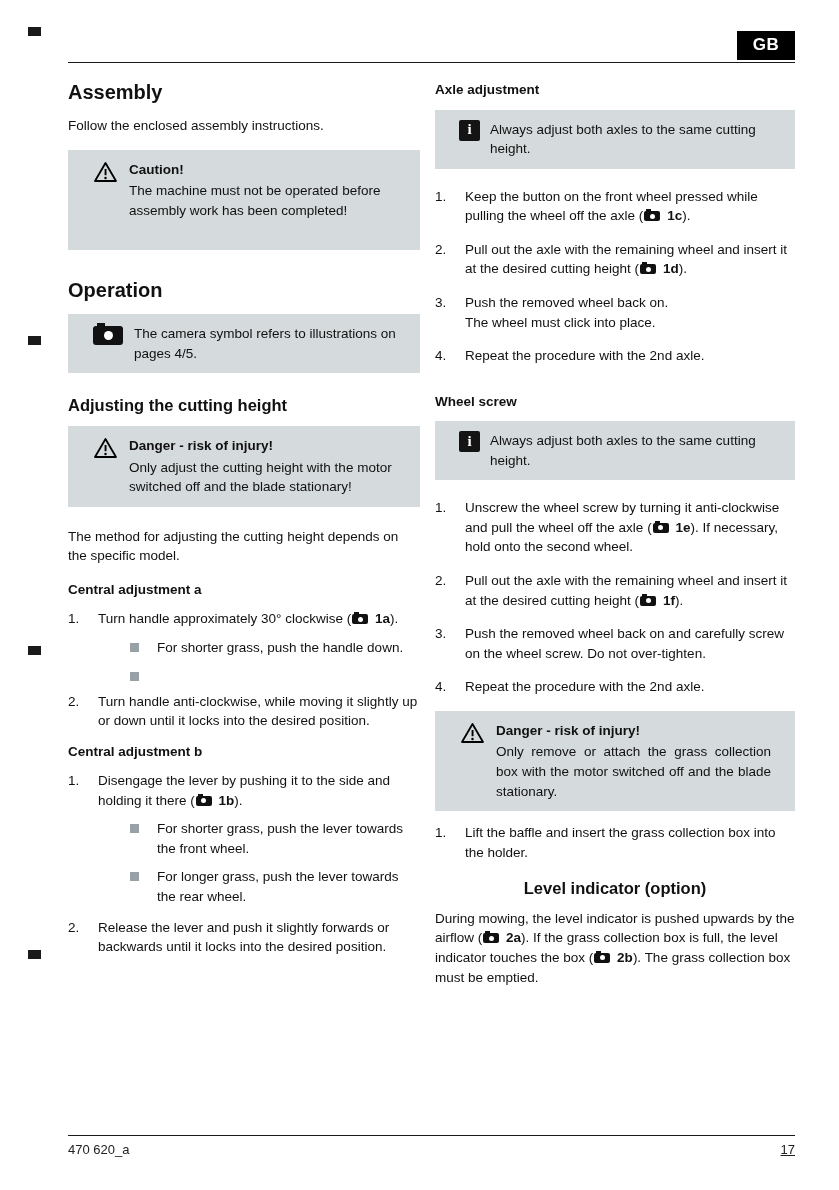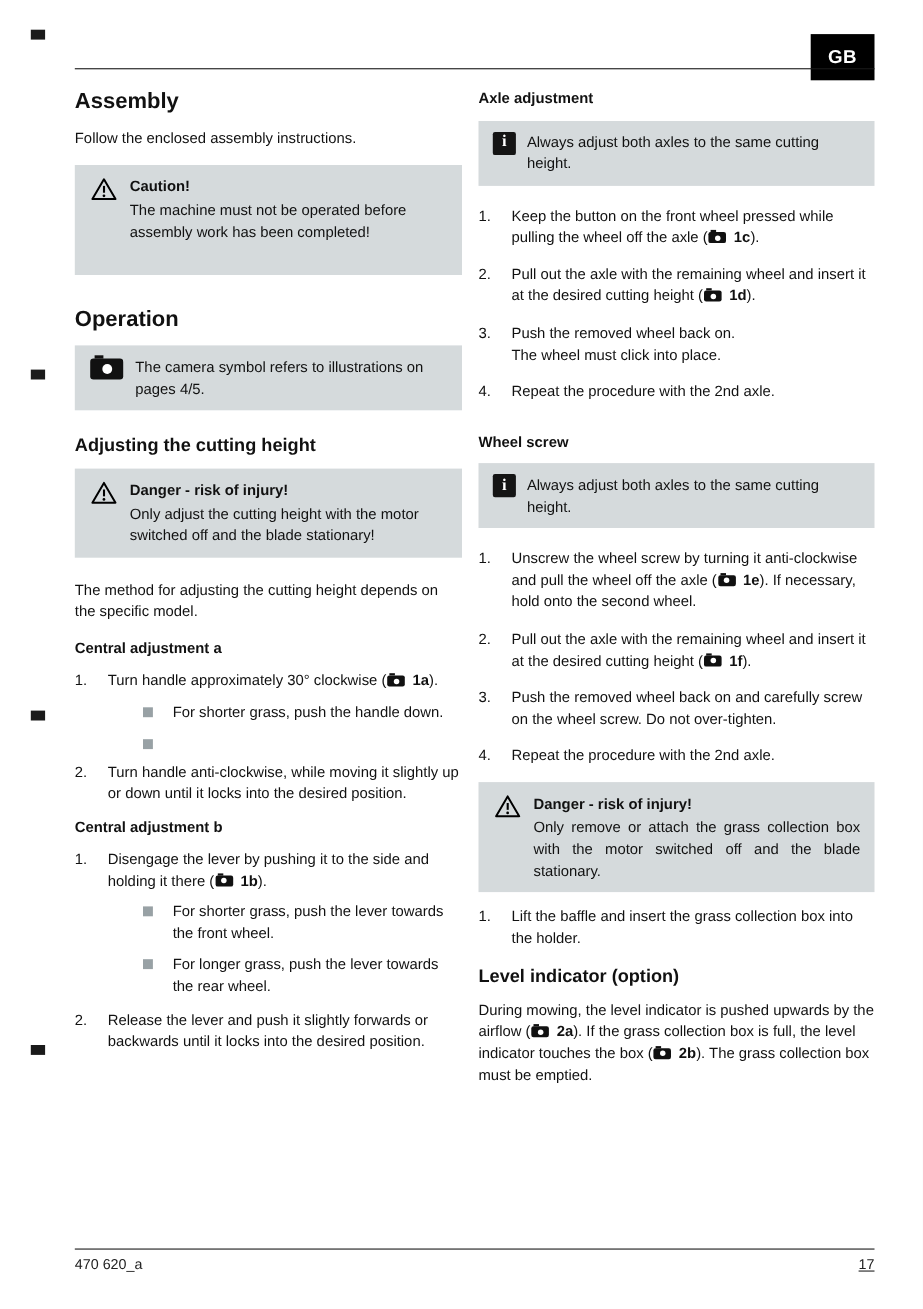--- a/index.html
+++ b/index.html
@@ -3,32 +3,32 @@
 <meta charset="utf-8">
 <style>
   html,body{margin:0;padding:0;background:#e8e8e8;}
   .page{
     position:relative;width:839px;height:1190px;background:#ffffff;
     font-family:"Liberation Sans",sans-serif;font-size:13.5px;line-height:1.45;color:#111;
     overflow:hidden;margin:0 auto;
   }
   .regmark{position:absolute;left:28px;width:13px;height:9px;background:#1a1a1a;}
   .lang-badge{
-    position:absolute;top:31px;right:44px;width:58px;height:42px;background:#000;color:#fff;
+    position:absolute;top:31px;right:44px;width:58px;height:29px;background:#000;color:#fff;
     display:flex;align-items:center;justify-content:center;font-weight:bold;font-size:17px;letter-spacing:.5px;
   }
   .top-rule{position:absolute;top:62px;left:68px;width:727px;height:1px;background:#1a1a1a;}
   .content{position:absolute;top:80px;left:68px;width:727px;display:flex;gap:15px;}
   .col-left{width:352px;flex:none;}
   .col-right{flex:1;min-width:0;}
   h1{font-size:20px;margin:0 0 12px 0;line-height:1.2;}
   h2{font-size:16.5px;margin:4px 0 10px 0;line-height:1.25;}
   h3{font-size:13.5px;margin:6px 0 10px 0;}
   p{margin:0 0 14px 0;}
-  .note-box{display:flex;gap:10px;background:#d5dadc;padding:10px 13px;margin:0 0 20px 0;align-items:flex-start;}
+  .note-box{display:flex;gap:10px;background:#d5dadc;padding:10px 24px;margin:0 0 20px 0;align-items:flex-start;}
   .note-box .icon-col{flex:none;width:27px;display:flex;justify-content:center;padding-top:1px;}
   .note-title{font-weight:bold;margin-bottom:2px;}
   .pad-lg{padding-bottom:30px;margin-bottom:28px;}
   .cam-note{margin-bottom:22px;}
   .info-icon{
     flex:none;width:21px;height:21px;background:#141414;border-radius:2px;color:#fff;
     display:flex;align-items:center;justify-content:center;
     font-family:"Liberation Serif",serif;font-weight:bold;font-size:15px;
   }
   .info-icon::before{content:"i";}
@@ -244,21 +244,21 @@
         </div>
       </div>
 
       <div class="step">
         <span class="step-num">1.</span>
         <div class="step-body">
             <div class="step-text">Lift the baffle and insert the grass collection box into the holder.</div>
           </div>
       </div>
 
-      <h2 style="margin-top:16px;">Level indicator (option)</h2>
+      <h2 style="margin-top:16px;text-align:center;">Level indicator (option)</h2>
 
       <p>During mowing, the level indicator is pushed upwards by the airflow (<span class="cam"></span> <b>2a</b>). If the grass collection box is full, the level indicator touches the box (<span class="cam"></span> <b>2b</b>). The grass collection box must be emptied.</p>
 
     </div>
   </div>
 
   <div class="footer-rule"></div>
   <div class="footer-left">470 620_a</div>
   <div class="footer-right">17</div>
 

